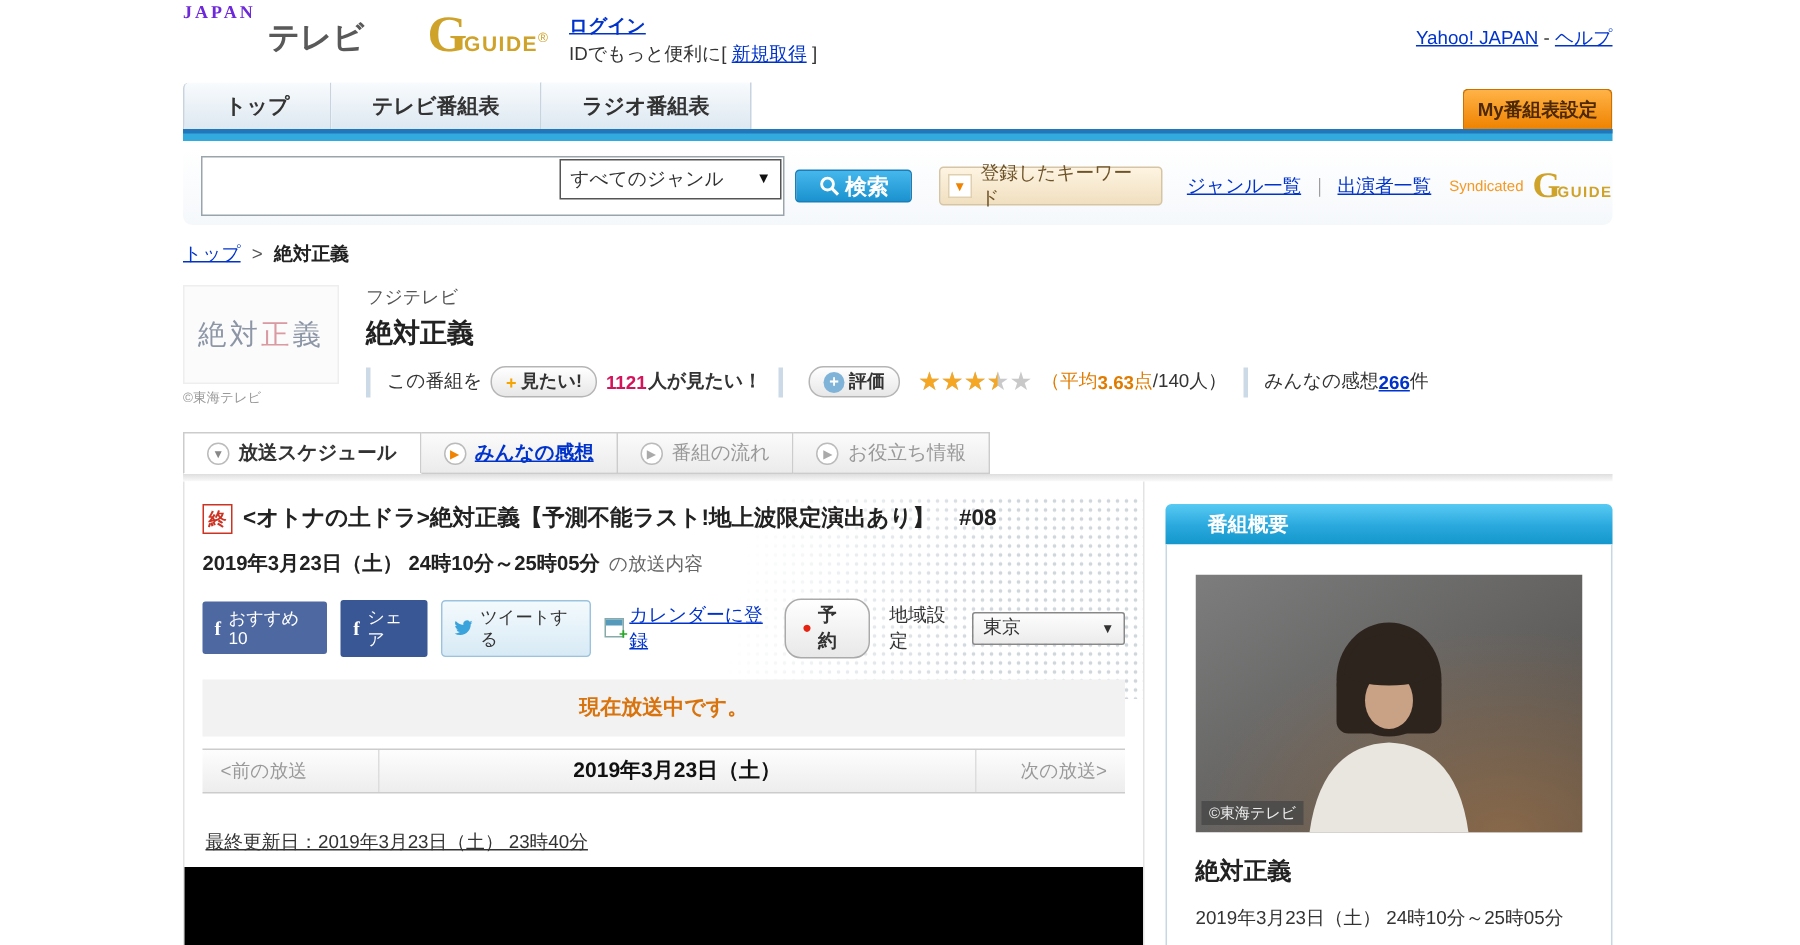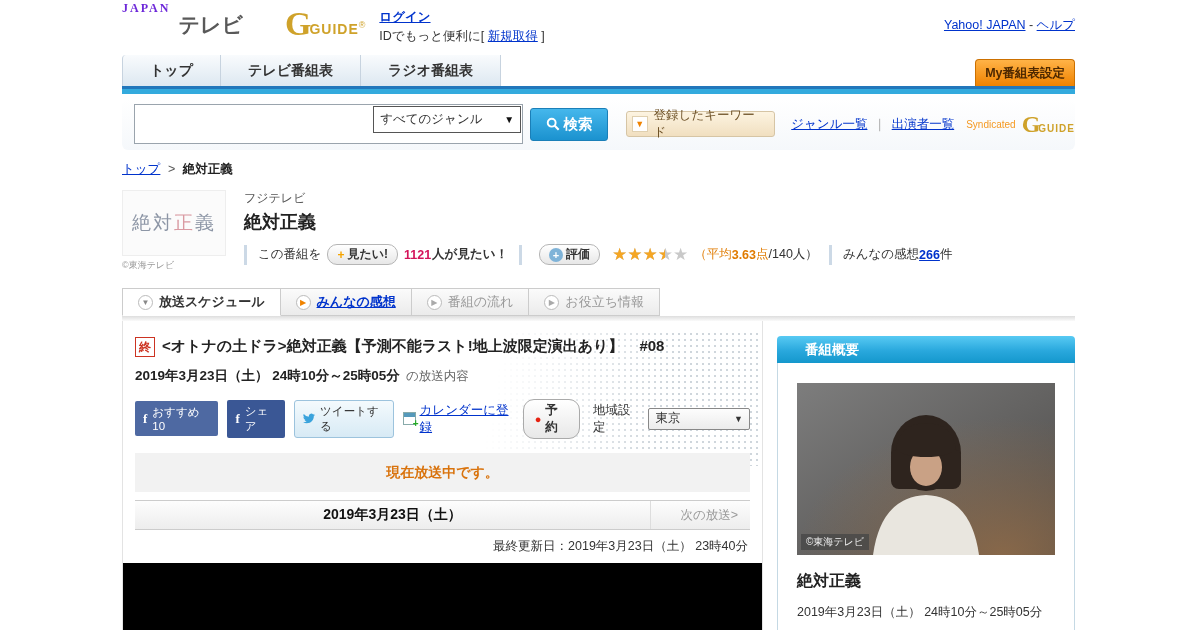--- a/index.html
+++ b/index.html
@@ -38,21 +38,21 @@
     border-radius:4px 4px 0 0; font-size:12.5px; font-weight:bold; color:#4d2800; padding:5px 9px 4px; cursor:pointer; }
   .blue-bar { height:8px; border-top:3px solid #2277bb; background:#33aadd; }
 
   
   .search-panel { margin-top:5px; background:linear-gradient(#ffffff,#f5f8fb); border-radius:6px; padding:5px 0 6px 12px; display:flex; align-items:center; }
   .search-box { position:relative; width:400px; height:40px; border:1px solid #9aa4ad; background:#fff; }
   .search-input { position:absolute; left:4px; top:3px; width:240px; height:23px; border:none; outline:none; font-size:13px; }
   .genre-select { position:absolute; right:1px; top:1px; width:148px; height:27px; border:1px solid #555; background:#fff;
     font-size:12.5px; display:flex; align-items:center; padding:0 6px; cursor:pointer; }
   .genre-select .caret { margin-left:auto; font-size:10px; color:#111; }
-  .search-btn { margin-left:7px; width:80px; height:33px; border:1px solid #1a7fb8; border-radius:3px;
+  .search-btn { margin-left:7px; width:80px; height:22px; border:1px solid #1a7fb8; border-radius:3px;
     background:linear-gradient(#45b7ec,#1b92cf); color:#fff; font-weight:bold; font-size:14.5px;
     display:flex; align-items:center; justify-content:center; gap:4px; cursor:pointer; }
   .kw-btn { margin-left:18px; height:26px; display:flex; align-items:center; gap:6px; padding:0 10px 0 5px;
     background:linear-gradient(#fdf4e1,#f1dfc0); border:1px solid #d6c5a5; border-radius:3px;
     font-size:12.5px; color:#6e5228; cursor:pointer; }
   .kw-caret { display:inline-block; width:16px; height:16px; background:#fff; border:1px solid #e0d0b0;
     color:#f08300; font-size:9px; line-height:15px; text-align:center; }
   .search-links { margin-left:16px; font-size:12.5px; white-space:nowrap; }
   .search-links .sep { color:#999; margin:0 6px; }
   .syndicated { margin-left:12px; font-size:10px; color:#f59a23; }
@@ -133,21 +133,21 @@
   .region-select { display:flex; align-items:center; width:108px; height:22px; border:1px solid #888; border-radius:2px;
     background:linear-gradient(#fdfdfd,#ececec); font-size:12.5px; padding:0 6px; cursor:pointer; }
   .region-select .caret { margin-left:auto; font-size:9px; }
   .status-bar { margin-top:14px; background:#f2f2f2; text-align:center; padding:10px 0; }
   .status-text { color:#d9730d; font-weight:bold; font-size:14px; }
   .date-nav { display:flex; align-items:center; margin-top:8px; height:30px;
     background:linear-gradient(#fdfdfd,#ededed); border-top:1px solid #ccc; border-bottom:1px solid #ccc; }
   .date-nav .prev { width:118px; color:#999; font-size:12.5px; padding-left:12px; border-right:1px solid #ddd; line-height:28px; cursor:pointer; }
   .date-nav .cur { flex:1; text-align:center; font-size:14px; font-weight:bold; color:#111; }
   .date-nav .next { width:100px; color:#999; font-size:12.5px; text-align:right; padding-right:12px; border-left:1px solid #ddd; line-height:28px; cursor:pointer; }
-  .updated { text-align:right; font-size:12.5px; color:#333; padding:8px 2px 6px; }
+  .updated { text-align:left; font-size:12.5px; color:#333; padding:24px 2px 6px;text-decoration:underline; }
   .black-box { margin:2px 0 0 0; width:639px; height:95px; background:#000; }
 
   
   .sidebar { width:298px; margin-left:14px; margin-top:15px; }
   .side-head { height:27px; line-height:27px; background:linear-gradient(#58caf3,#29a8dd 55%,#1497cc);
     border-radius:4px 4px 0 0; color:#fff; font-size:13.5px; font-weight:bold; padding-left:28px; }
   .side-body { border:1px solid #c5d9e4; border-top:none; background:#fff; padding:20px 19px 0; height:300px; }
   .side-photo { position:relative; width:258px; height:172px; }
   .photo-credit { position:absolute; left:4px; bottom:5px; background:rgba(70,70,70,.78); color:#eee; font-size:10px; padding:1px 5px; }
   .side-title { margin-top:16px; font-size:16px; font-weight:bold; color:#222; }
@@ -331,20 +331,21 @@
             <span class="region-label">地域設定</span>
             <span class="region-select">
               <span>東京</span>
               <span class="caret">▼</span>
             </span>
           </div>
           <div class="status-bar">
             <span class="status-text">現在放送中です。</span>
           </div>
           <div class="date-nav">
+            <div class="prev">&lt;前の放送</div>
             <div class="cur">2019年3月23日（土）</div>
             <div class="next">次の放送&gt;</div>
           </div>
           <div class="updated">最終更新日：2019年3月23日（土） 23時40分</div>
         </div>
         <div class="black-box"></div>
       </div>
 
       <div class="sidebar">
         <div class="side-head">番組概要</div>

